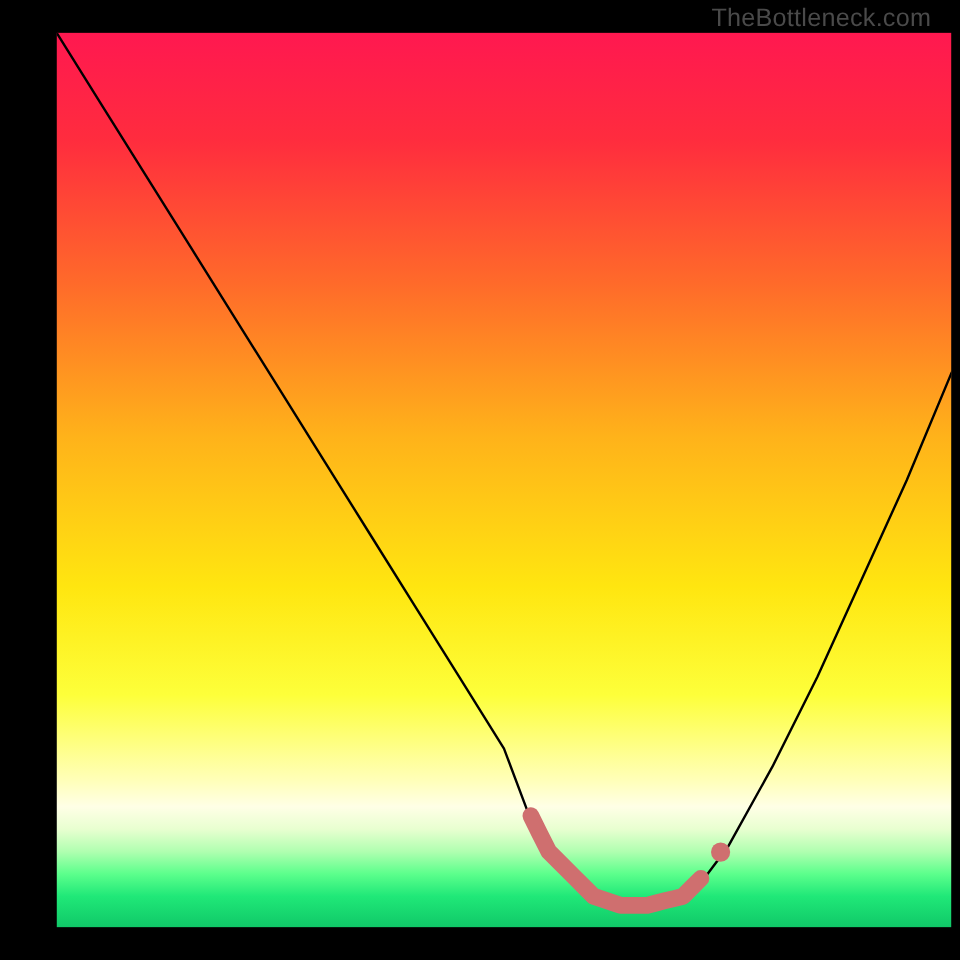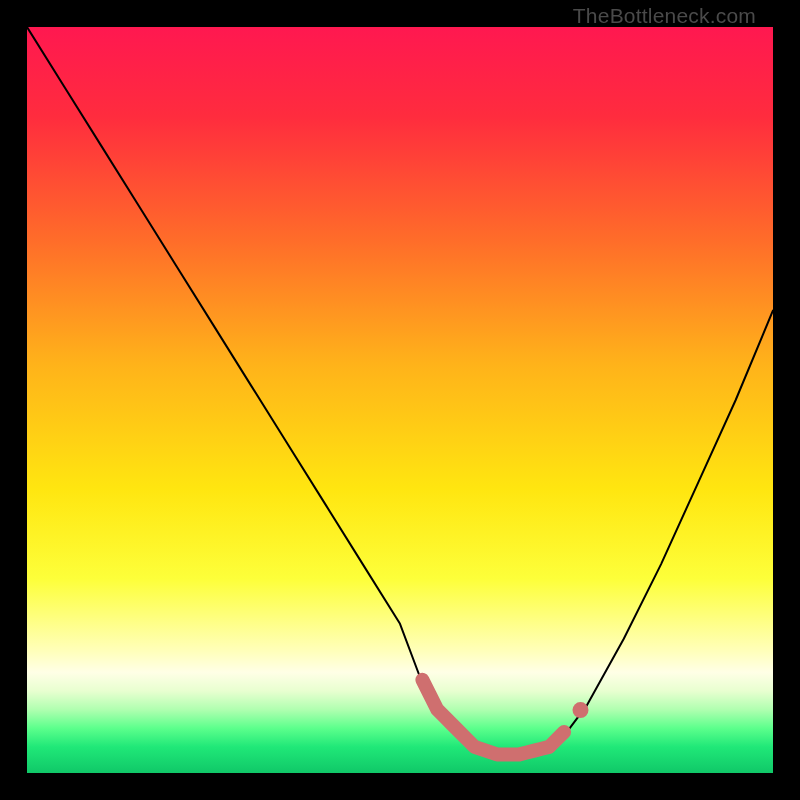--- a/index.html
+++ b/index.html
@@ -9,20 +9,21 @@
     height: 800px;
     background: #000;
     font-family: Arial, Helvetica, sans-serif;
     overflow: hidden;
   }
   .frame {
     position: relative;
     width: 768px;
     height: 800px;
     background: #000;
+    margin-left: 20px;
   }
   .watermark {
     position: absolute;
     top: 4px;
     right: 12px;
     color: #4a4a4a;
     font-size: 21px;
     font-weight: 400;
     letter-spacing: 0.2px;
     z-index: 5;

